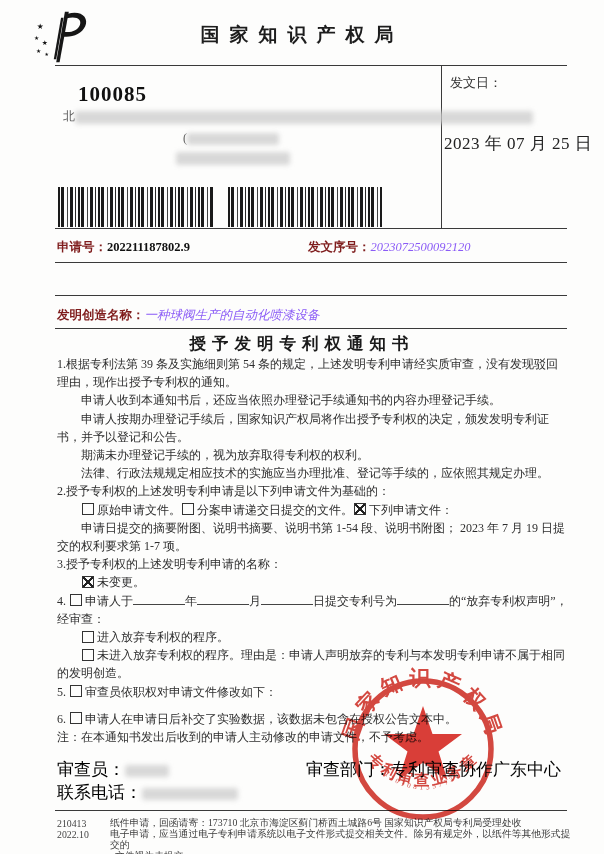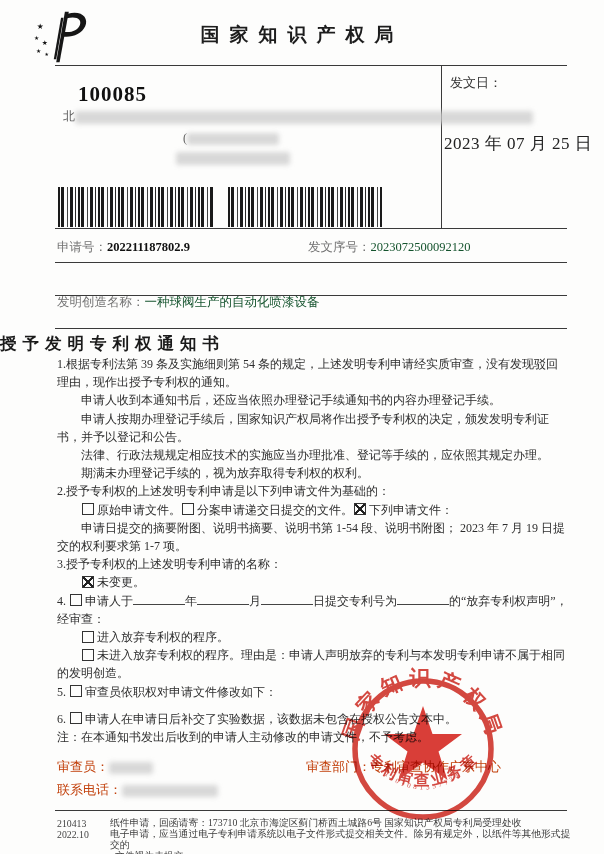--- a/index.html
+++ b/index.html
@@ -17,36 +17,36 @@
   .addr-line{font-size:12px;color:#555;white-space:nowrap;}
   .redact{display:inline-block;background:#cccccc;filter:blur(2.5px);border-radius:2px;vertical-align:middle;opacity:.75;}
   
   .issue-label{left:450px;top:74px;font-size:13px;color:#333;}
   .issue-date{left:444px;top:132px;font-size:17px;color:#222;letter-spacing:.5px;white-space:nowrap;}
   
   .barcode{top:187px;height:40px;background:
     repeating-linear-gradient(90deg,#1a1a1a 0 2px,#fdfdfc 2px 3px,#1a1a1a 3px 6px,#fdfdfc 6px 9px,#444 9px 10px,#fdfdfc 10px 12px,#1a1a1a 12px 15px,#fdfdfc 15px 17px,#2a2a2a 17px 18px,#fdfdfc 18px 20px);}
   
   .frow{font-size:12.5px;white-space:nowrap;}
-  .flabel{font-weight:normal;color:#737373;text-align:right;}
-  .fval{color:#14532d;}
+  .flabel{font-weight:bold;color:#7f1d1d;text-align:right;}
+  .fval{color:#8b5cf6;font-style:italic;}
   .fval-strong{font-weight:bold;color:#111;}
   
-  .notice-title{left:0;top:333px;width:604px;font-size:16.5px;font-weight:bold;letter-spacing:6px;color:#1a1a1a;}
+  .notice-title{left:0;top:333px;width:604px;text-align:center;font-size:16.5px;font-weight:bold;letter-spacing:6px;color:#1a1a1a;}
   .notice-body{left:57px;top:355px;width:512px;font-size:12px;line-height:18.2px;color:#2e2e2e;}
   .notice-body p{margin:0;}
   .notice-body p.ind{text-indent:2em;}
   .notice-body p.gap{margin-top:9px;}
   .cb{display:inline-block;width:10px;height:10px;border:1.2px solid #333;margin:0 3px 0 1px;vertical-align:-1.5px;background:#fdfdfc;}
   .cb.checked{background-image:
     linear-gradient(45deg,transparent 44%,#222 44%,#222 56%,transparent 56%),
     linear-gradient(-45deg,transparent 44%,#222 44%,#222 56%,transparent 56%);}
   .blank{display:inline-block;height:11px;border-bottom:1px solid #444;vertical-align:baseline;}
   
-  .sig{font-size:13px;white-space:nowrap;color:#c2410c;}
+  .sig{font-size:17px;white-space:nowrap;color:#000000;}
   
   .seal{left:336px;top:662px;opacity:.88;z-index:5;mix-blend-mode:multiply;}
   
   .footer-no{left:57px;top:818px;font-size:9.8px;line-height:11.2px;color:#444;}
   .footer-text{left:110px;top:818px;width:470px;font-size:9.8px;line-height:10.9px;color:#3c3c3c;}
   .footer-text .l3{padding-left:5px;}
 </style>
 </head>
 <body>
 
@@ -88,32 +88,32 @@
 
   <div class="abs hr" style="top:228px"></div>
   <div class="abs frow" style="left:57px;top:239px">
     <span class="flabel">申请号：</span><span class="fval-strong">202211187802.9</span>
   </div>
   <div class="abs frow" style="left:308px;top:239px">
     <span class="flabel">发文序号：</span><span class="fval">2023072500092120</span>
   </div>
   <div class="abs hr" style="top:262px"></div>
   <div class="abs hr" style="top:295px"></div>
-  <div class="abs frow" style="left:57px;top:294px">
+  <div class="abs frow" style="left:57px;top:307px">
     <span class="flabel">发明创造名称：</span><span class="fval">一种球阀生产的自动化喷漆设备</span>
   </div>
   <div class="abs hr" style="top:328px"></div>
 
   <div class="abs notice-title">授予发明专利权通知书</div>
   <div class="abs notice-body">
       <p class="">1.根据专利法第 39 条及实施细则第 54 条的规定，上述发明专利申请经实质审查，没有发现驳回理由，现作出授予专利权的通知。</p>
       <p class="ind">申请人收到本通知书后，还应当依照办理登记手续通知书的内容办理登记手续。</p>
       <p class="ind">申请人按期办理登记手续后，国家知识产权局将作出授予专利权的决定，颁发发明专利证书，并予以登记和公告。</p>
+      <p class="ind">期满未办理登记手续的，视为放弃取得专利权的权利。</p>
       <p class="ind">法律、行政法规规定相应技术的实施应当办理批准、登记等手续的，应依照其规定办理。</p>
-      <p class="ind">期满未办理登记手续的，视为放弃取得专利权的权利。</p>
       <p class="">2.授予专利权的上述发明专利申请是以下列申请文件为基础的：</p>
       <p class="ind"><span class="cb"></span>原始申请文件。<span class="cb"></span>分案申请递交日提交的文件。<span class="cb checked"></span>下列申请文件：</p>
       <p class="ind">申请日提交的摘要附图、说明书摘要、说明书第 1-54 段、说明书附图；  2023 年 7 月 19 日提交的权利要求第 1-7 项。</p>
       <p class="">3.授予专利权的上述发明专利申请的名称：</p>
       <p class="ind"><span class="cb checked"></span>未变更。</p>
       <p class="">4. <span class="cb"></span>申请人于<span class="blank" style="width: 52px;"></span>年<span class="blank" style="width: 52px;"></span>月<span class="blank" style="width: 52px;"></span>日提交专利号为<span class="blank" style="width: 52px;"></span>的“放弃专利权声明”，经审查：</p>
       <p class="ind"><span class="cb"></span>进入放弃专利权的程序。</p>
       <p class="ind"><span class="cb"></span>未进入放弃专利权的程序。理由是：申请人声明放弃的专利与本发明专利申请不属于相同的发明创造。</p>
       <p class="">5. <span class="cb"></span>审查员依职权对申请文件修改如下：</p>
       <p class="gap">6. <span class="cb"></span>申请人在申请日后补交了实验数据，该数据未包含在授权公告文本中。</p>

